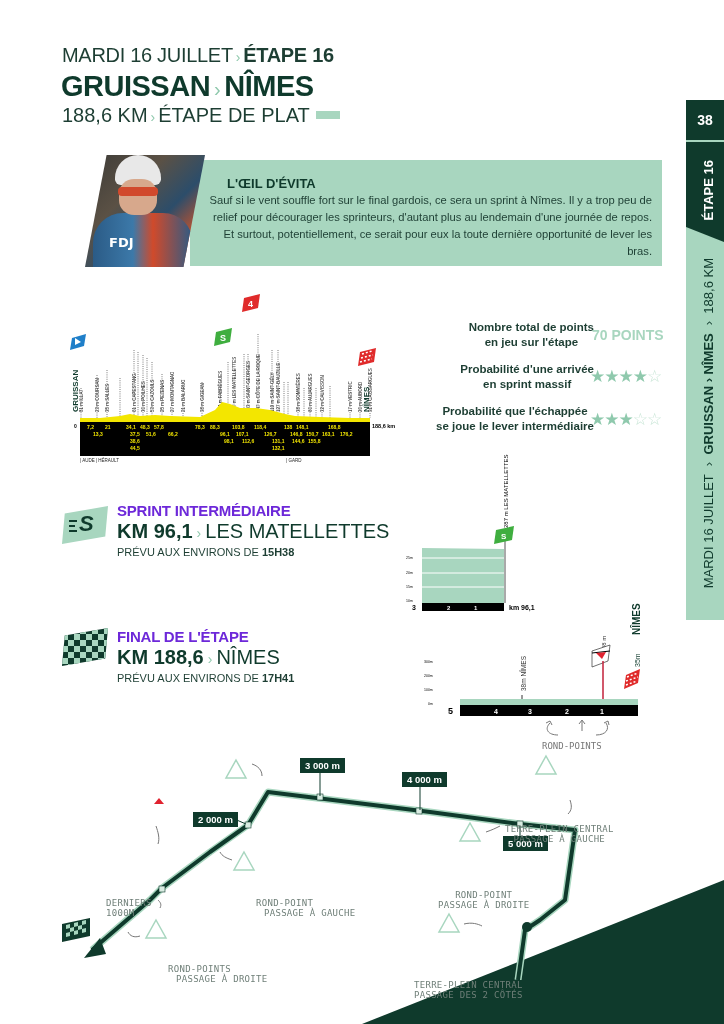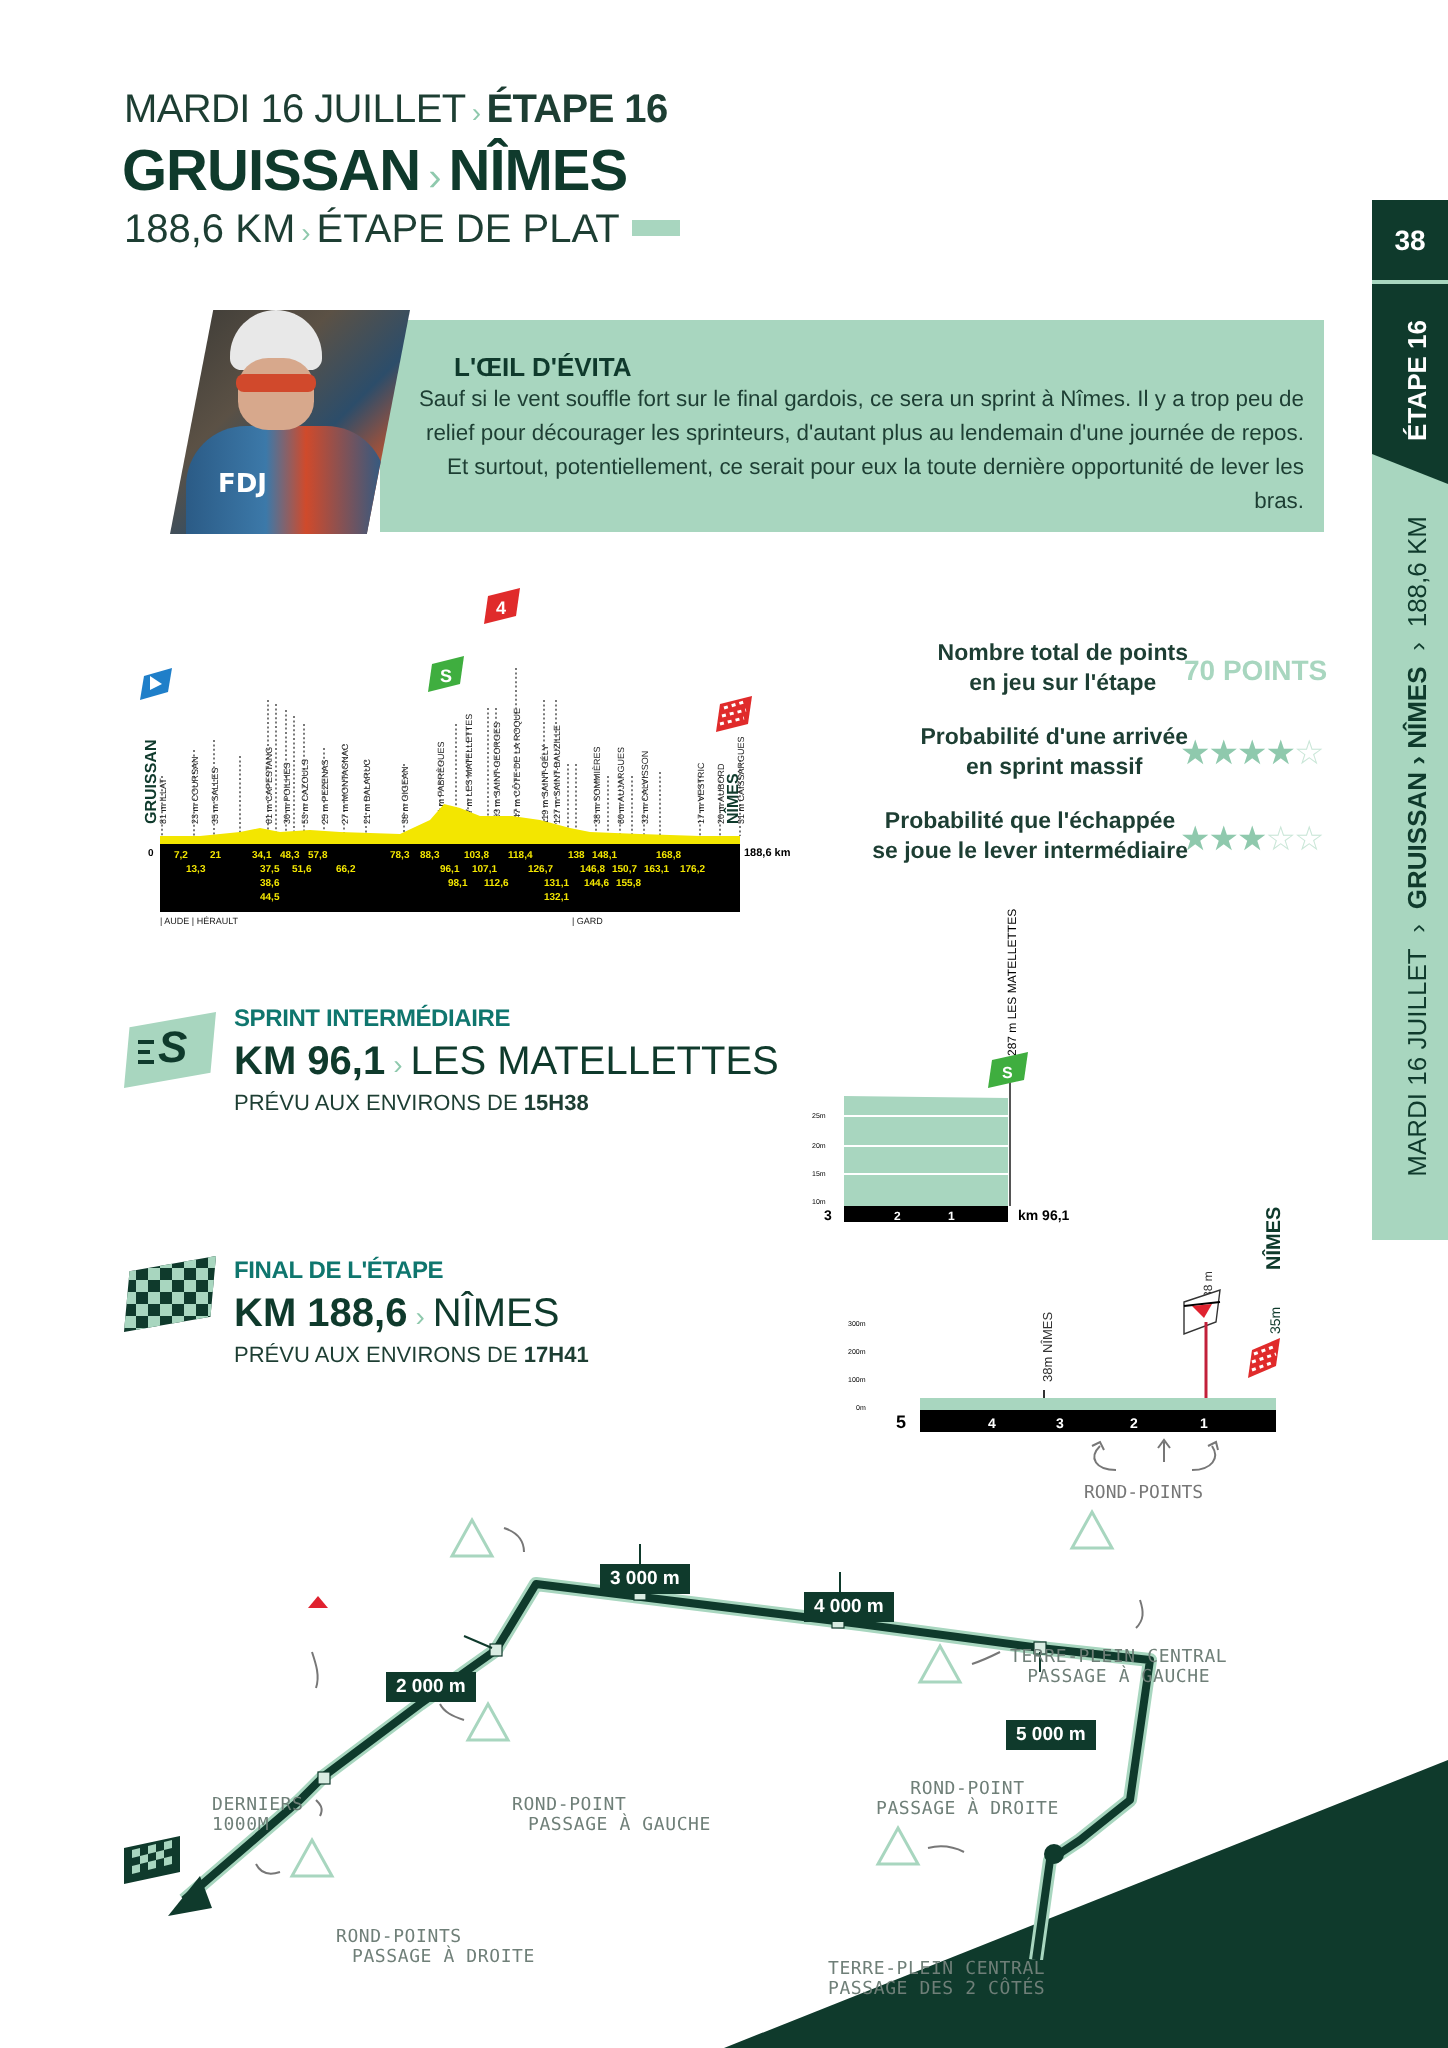--- a/index.html
+++ b/index.html
@@ -44,34 +44,34 @@
   
   .stat-label { right: 130px; font-size: 11.5px; font-weight: 700; color: #1d3e33; text-align: center; line-height: 15px; }
   .stat-value { left: 592px; font-size: 14px; font-weight: 700; color: #a8d6bf; }
   .stars { left: 590px; font-size: 17px; color: #8fc9ad; letter-spacing: -1px; }
   .stars .empty { color: #c9e6d7; }
 
   
   .sprint-icon { left: 62px; top: 506px; width: 46px; height: 38px; background: #a8d6bf; clip-path: polygon(6% 20%, 100% 0, 94% 80%, 0 100%); }
   .sprint-icon span { position: absolute; left: 17px; top: 5px; font-weight: 700; font-size: 22px; color: #0f3a2c; font-style: italic; }
   .sprint-icon i { position: absolute; left: 7px; height: 2px; background: #0f3a2c; }
-  .sec-kicker { left: 117px; font-size: 12px; font-weight: 700; color: #0f766e; letter-spacing: -0.2px; }
+  .sec-kicker { left: 117px; font-size: 15px; font-weight: 700; color: #6d28d9; letter-spacing: -0.2px; }
   .sec-title { left: 117px; font-size: 20px; color: #0f3a2c; white-space: nowrap; }
   .sec-title b { font-weight: 700; }
   .sec-title .sep { color: #8fc9ad; font-size: 14px; margin: 0 4px; }
   .sec-sub { left: 117px; font-size: 11px; color: #1d3e33; white-space: nowrap; }
   .sec-sub b { font-weight: 700; }
 
   .finish-icon { left: 62px; top: 628px; width: 46px; height: 38px; clip-path: polygon(6% 20%, 100% 0, 94% 80%, 0 100%);
     background-color: #0f3a2c;
     background-image: linear-gradient(45deg, #a8d6bf 25%, transparent 25%, transparent 75%, #a8d6bf 75%), linear-gradient(45deg, #a8d6bf 25%, transparent 25%, transparent 75%, #a8d6bf 75%);
     background-size: 12px 12px; background-position: 0 0, 6px 6px; }
 
   .hand { font-family: "DejaVu Sans Mono", monospace; color: #6f7f78; font-size: 9px; letter-spacing: 0.3px; white-space: nowrap; text-transform: uppercase; margin-top: 44px; }
-  .dist-tag { background: #0f3a2c; color: #fff; font-size: 9.5px; font-weight: 700; padding: 2px 5px; white-space: nowrap; margin-top: 24px; }
+  .dist-tag { background: #0f3a2c; color: #fff; font-size: 9.5px; font-weight: 700; padding: 2px 5px; white-space: nowrap; }
   .bottom-tri { left: 0; top: 880px; width: 724px; height: 144px; background: #0f3a2c; clip-path: polygon(100% 0, 100% 100%, 50% 100%); }
 </style>
 </head>
 <body>
 
 <div class="abs hdr-line1">
   <span>MARDI 16 JUILLET</span><span class="sep">›</span><b>ÉTAPE 16</b>
 </div>
 <div class="abs hdr-line2">
   <span>GRUISSAN</span><span class="sep">›</span><span>NÎMES</span>

